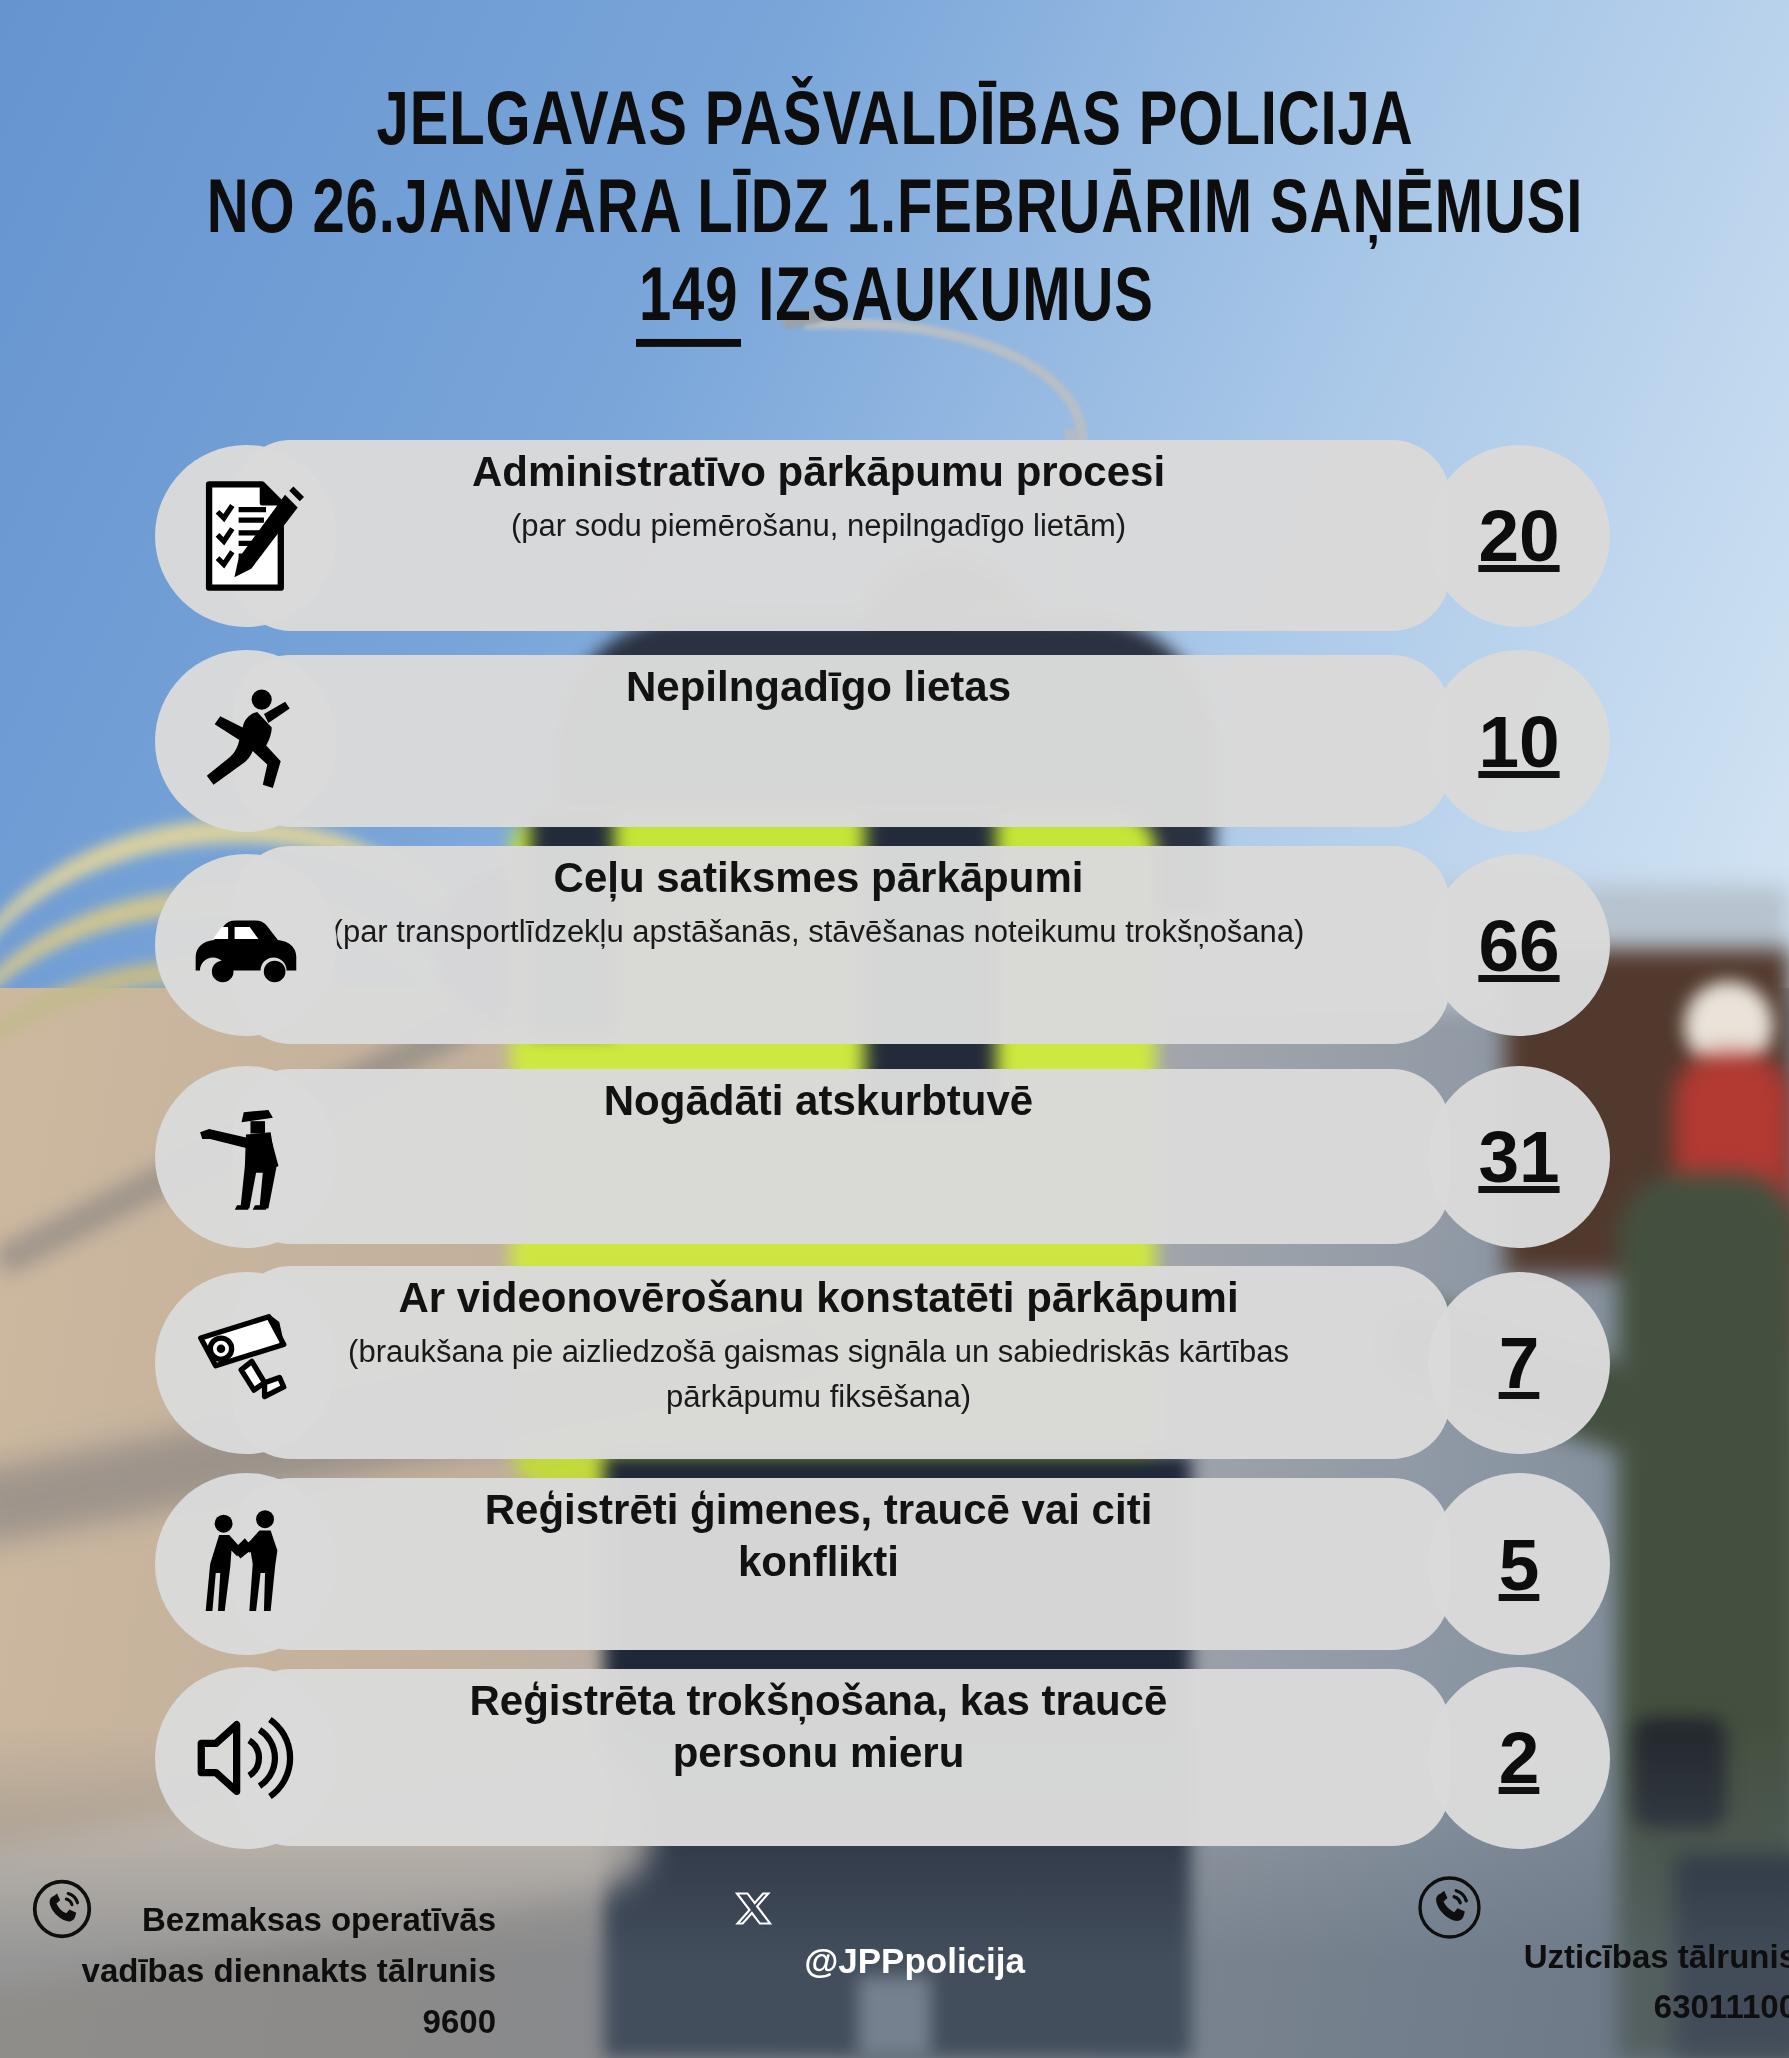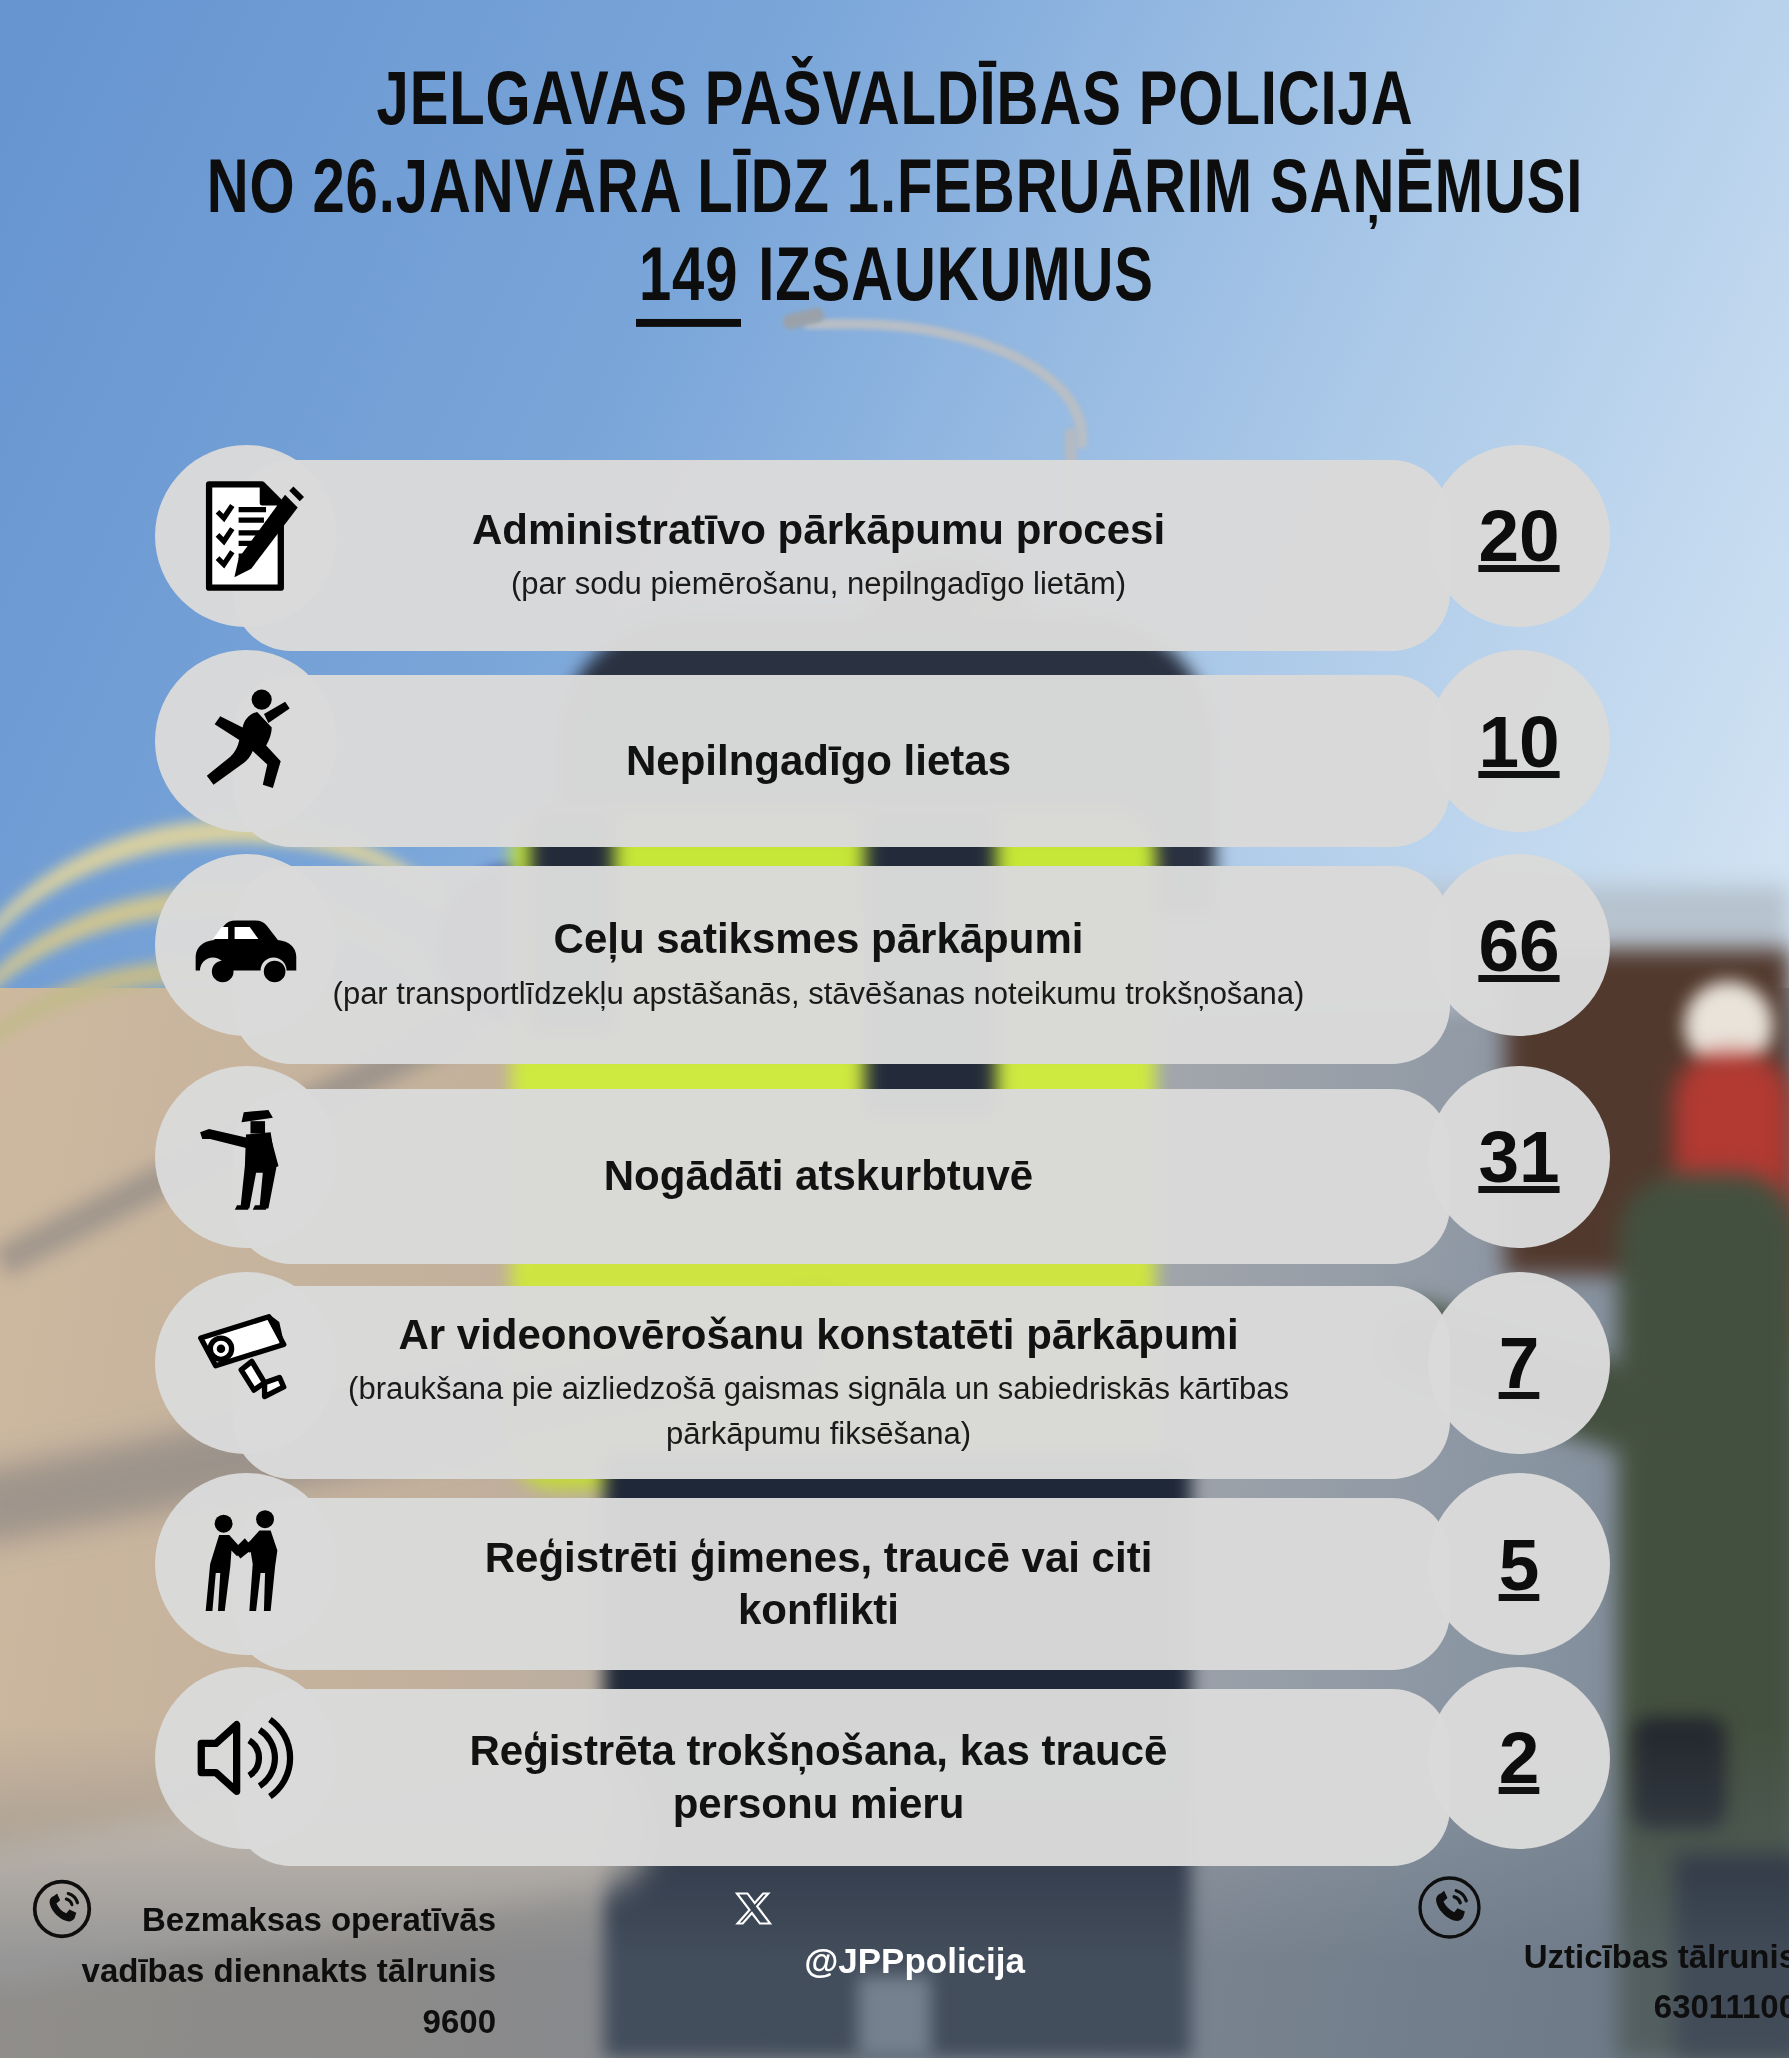--- a/index.html
+++ b/index.html
@@ -46,38 +46,38 @@
   .white-head{left:1684px;top:981px;width:89px;height:89px;background:#e9e3da;border-radius:50%;filter:blur(8.4px);}
   .red-person{left:1674px;top:1053px;width:116px;height:317px;background:#b23a33;border-radius:47px;filter:blur(11.2px);}
   .green-person{left:1618px;top:1173px;width:183px;height:886px;background:#44503f;
                 border-radius:65px 65px 0 0;filter:blur(11.2px);}
   .green-arm{left:1370px;top:1333px;width:298px;height:86px;background:#44503f;border-radius:47px;
              transform:rotate(17deg);filter:blur(11.2px);}
   .dark-legs{left:1674px;top:1855px;width:131px;height:203px;background:#1d2430;filter:blur(11.2px);}
   .scooter{left:1633px;top:1717px;width:93px;height:112px;background:#23282e;border-radius:18.6px;filter:blur(9.3px);}
 
   
-  #title{position:absolute;left:0;top:40px;width:1790px;text-align:center;z-index:2;}
+  #title{position:absolute;left:0;top:60px;width:1790px;text-align:center;z-index:2;}
   .title-line{font-size:58px;font-weight:bold;line-height:88px;letter-spacing:0.9px;color:#0d0d0d;
               transform:scale(1.0,1.32);transform-origin:center top;white-space:nowrap;}
   .count-underline{border-bottom:6.5px solid #0d0d0d;padding:0 2.8px 1.9px 2.8px;}
 
   
   #rows{position:absolute;left:155px;top:0;width:1455px;z-index:2;}
   .row{position:absolute;left:0;width:1455px;}
   .row:nth-of-type(1){top:440px;height:191px;}
   .row:nth-of-type(2){top:655px;height:172px;}
   .row:nth-of-type(3){top:846px;height:198px;}
   .row:nth-of-type(4){top:1069px;height:175px;}
   .row:nth-of-type(5){top:1266px;height:193px;}
   .row:nth-of-type(6){top:1478px;height:172px;}
   .row:nth-of-type(7){top:1669px;height:177px;}
   .pill{position:absolute;left:78px;top:0;width:1217px;height:100%;background:rgba(217,217,217,.98);
-        border-radius:58px;display:flex;flex-direction:column;justify-content:center;align-items:center;
-        padding:5.6px 144px 5.6px 98px;box-sizing:border-box;margin-top:20px;}
+        border-radius:58px;display:flex;flex-direction:column;justify-content:flex-start;align-items:center;
+        padding:5.6px 144px 5.6px 98px;box-sizing:border-box;}
   .icon-circle,.num-circle{position:absolute;width:182px;height:182px;border-radius:50%;
         background:rgba(217,217,217,.98);display:flex;align-items:center;justify-content:center;text-decoration:underline;}
   .icon-circle{left:0;top:50%;transform:translateY(-50%);}
   .num-circle{left:1273px;top:50%;transform:translateY(-50%);}
   .row-label{font-size:42px;font-weight:bold;text-align:center;line-height:1.25;color:#121212;}
   .row-label.narrow{max-width:820px;}
   .row-sub{font-size:31px;font-weight:normal;text-align:center;line-height:1.45;color:#1a1a1a;
            max-width:988px;margin-top:5.6px;}
   .row-value{font-size:73px;font-weight:bold;color:#0d0d0d;}
 

